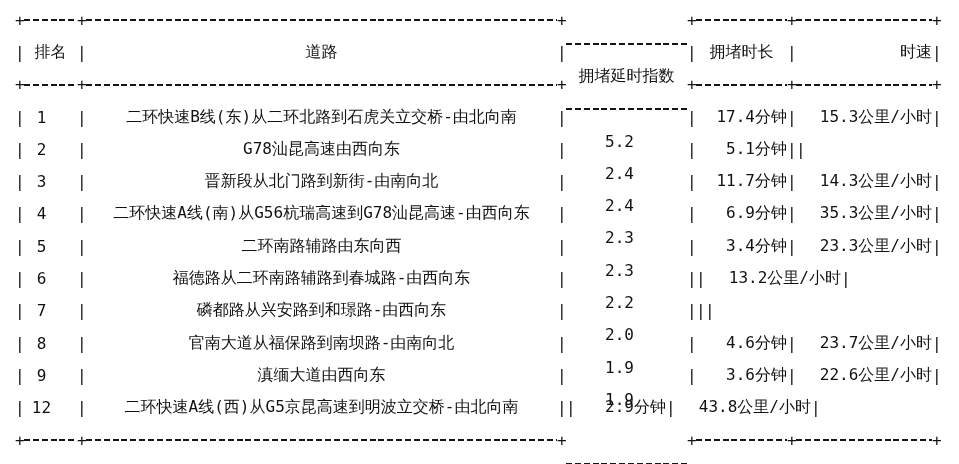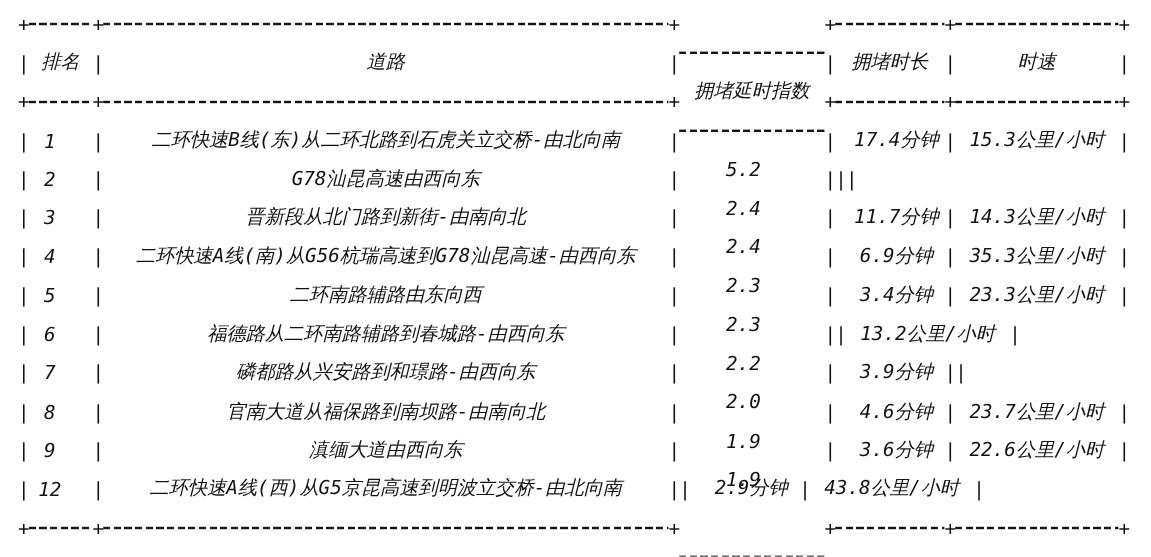--- a/index.html
+++ b/index.html
@@ -24,30 +24,29 @@
   .pipe,.plus{
     flex:0 0 9px;width:9px;
     text-align:center;
     display:inline-block;
   }
   .cell{
     display:inline-block;
     text-align:center;
     overflow:hidden;
     box-sizing:border-box;
-    font-style:italic;
   }
   .c-rank{flex:0 0 53px;width:53px;}
   .c-road{flex:0 0 471px;width:471px;}
   .c-index{flex:0 0 121px;width:121px;margin-top:48px;}
   .c-dur{flex:0 0 91px;width:91px;}
-  .c-speed{flex:0 0 136px;width:136px;}
+  .c-speed{flex:0 0 136px;width:136px;text-align:right;}
   .val-rank{padding-right:18px;}
   .val-index{padding-right:14px;}
-  .val-dur{text-align:center;padding-left:11px;}
+  .val-dur{text-align:right;padding-left:11px;}
   .dash{
     align-self:center;
     height:1.6px;
     background:repeating-linear-gradient(90deg,#151515 0px,#151515 6px,transparent 6px,transparent 8.86px);
   }
 </style>
 </head>
 <body>
 
 <div class="screen">
@@ -110,20 +109,21 @@
   </div>
 
   <div class="line">
     <span class="pipe">|</span>
     <span class="cell c-rank val-rank">2</span>
     <span class="pipe">|</span>
     <span class="cell c-road">G78汕昆高速由西向东</span>
     <span class="pipe">|</span>
     <span class="cell c-index val-index">2.4</span>
     <span class="pipe">|</span>
+    <span class="cell c-dur val-dur">5.1分钟</span>
     <span class="pipe">|</span>
     <span class="pipe">|</span>
   </div>
 
   <div class="line">
     <span class="pipe">|</span>
     <span class="cell c-rank val-rank">3</span>
     <span class="pipe">|</span>
     <span class="cell c-road">晋新段从北门路到新街-由南向北</span>
     <span class="pipe">|</span>
@@ -177,21 +177,20 @@
   </div>
 
   <div class="line">
     <span class="pipe">|</span>
     <span class="cell c-rank val-rank">7</span>
     <span class="pipe">|</span>
     <span class="cell c-road">磷都路从兴安路到和璟路-由西向东</span>
     <span class="pipe">|</span>
     <span class="cell c-index val-index">2.0</span>
     <span class="pipe">|</span>
-    <span class="cell c-dur val-dur">3.9分钟</span>
     <span class="pipe">|</span>
     <span class="pipe">|</span>
   </div>
 
   <div class="line">
     <span class="pipe">|</span>
     <span class="cell c-rank val-rank">8</span>
     <span class="pipe">|</span>
     <span class="cell c-road">官南大道从福保路到南坝路-由南向北</span>
     <span class="pipe">|</span>

